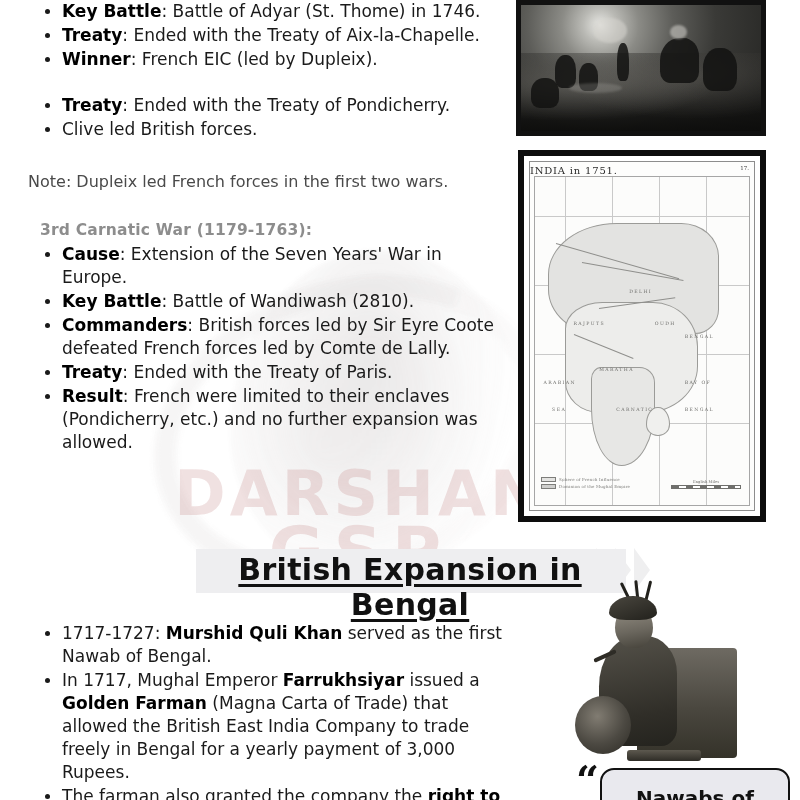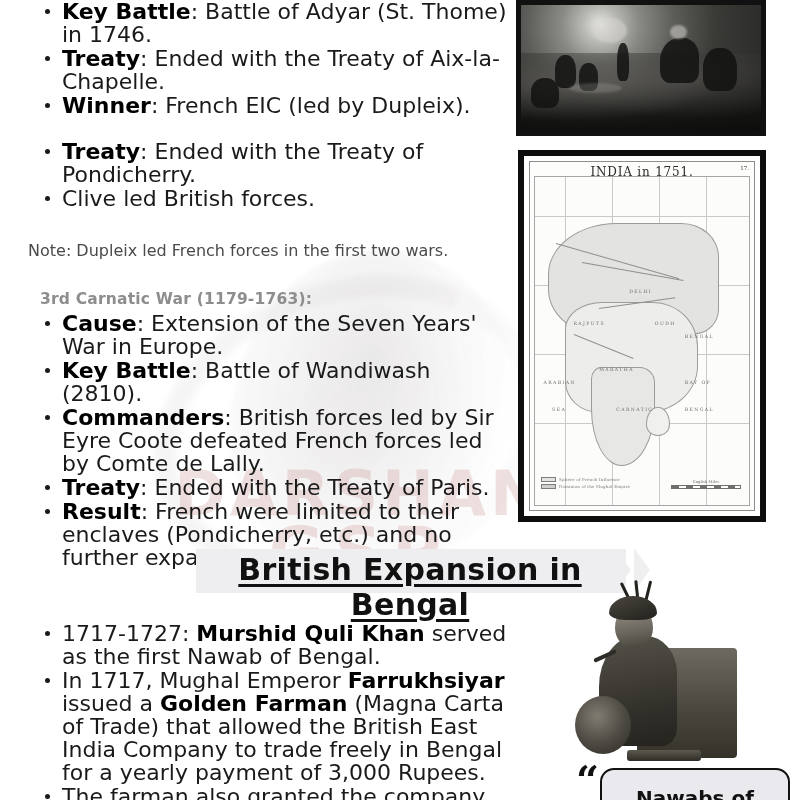--- a/index.html
+++ b/index.html
@@ -88,21 +88,21 @@
   .note-line {
     color:#4a4a4a;
     font-size:16px;
     padding-left:28px;
   }
 
   ul.bul { list-style:none; }
   ul.bul > li {
     position:relative;
     padding-left:62px;
-    font-size:22px;
+    font-size:17px;
     line-height:23px;
     color:#1a1a1a;
     margin-bottom:1px;
   }
   ul.bul > li::before {
     content:"";
     position:absolute;
     left:45px; top:9px;
     width:5px; height:5px;
     border-radius:50%;
@@ -176,22 +176,22 @@
     background:#fff;
     overflow:hidden;
   }
   .map-inner {
     position:absolute; inset:5px;
     border:1px solid #8d8d8d;
     background:#fdfdfc;
   }
   .map-title {
     position:absolute; left:0; right:0; top:3px;
-    text-align:center;
-    font-size:12px;
+    text-align:left;
+    font-size:10px;
     letter-spacing:.8px;
     color:#2b2b2b;
     font-family:"DejaVu Serif", serif;
   }
   .map-pageno {
     position:absolute; right:5px; top:3px;
     font-size:5.5px; color:#3a3a3a;
     font-family:"DejaVu Serif", serif;
   }
   .map-body {

